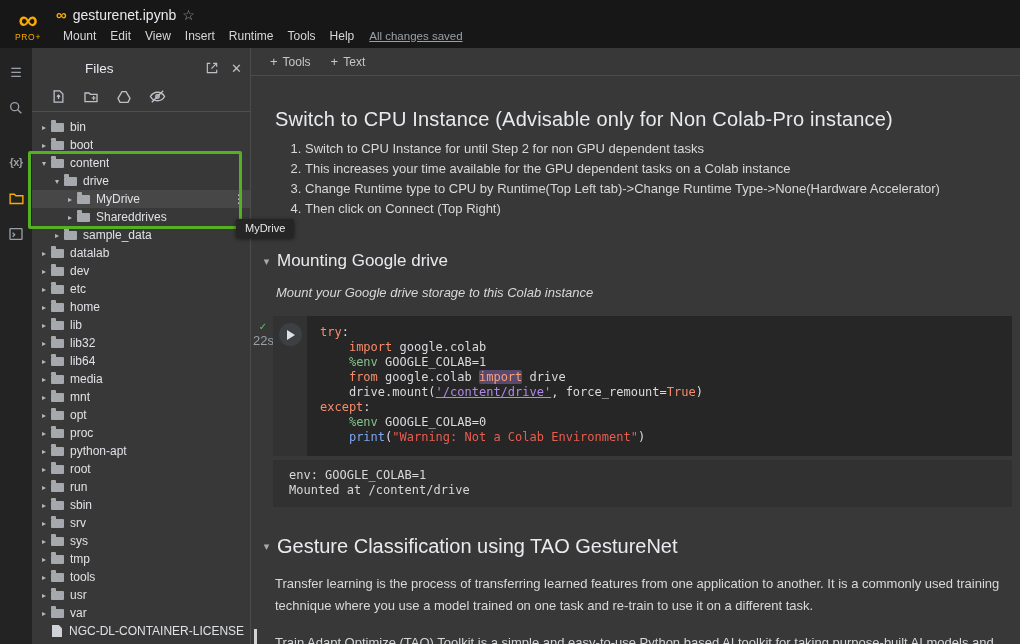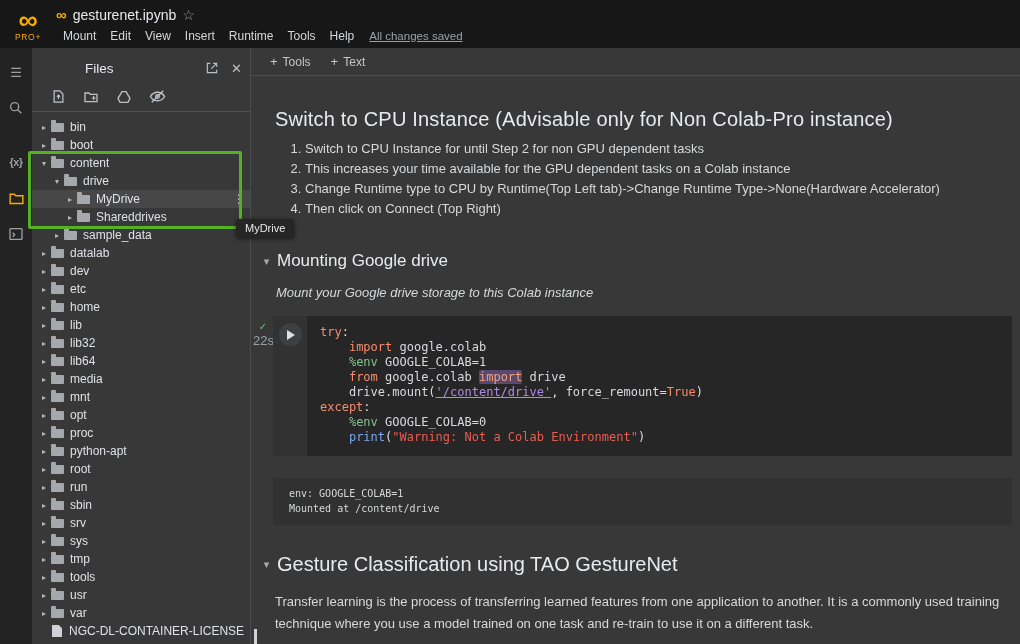--- a/index.html
+++ b/index.html
@@ -83,22 +83,22 @@
   .runbtn::after { content:""; border-left:8px solid #dfe1e5; border-top:5px solid transparent; border-bottom:5px solid transparent; margin-left:2px; }
   .code { flex:1; padding:9px 12px 11px 13px; font-family:"DejaVu Sans Mono","Liberation Mono",monospace;
     font-size:12px; line-height:15px; white-space:pre; color:#d8dade; overflow:hidden; cursor:text; }
   .tok-k { color:#f78c6c; }
   .tok-m { color:#82c28b; }
   .tok-p { color:#d8dade; }
   .tok-s { color:#e85d51; }
   .tok-s2 { color:#b08ae6; text-decoration:underline; }
   .tok-kh { color:#f7a07c; background:rgba(150,118,200,.45); border-radius:2px; }
   .tok-f { color:#7da6f0; }
-  .output { margin-top:22px; background:#313131; padding:8px 16px 9px;
-    font-family:"DejaVu Sans Mono","Liberation Mono",monospace; font-size:10px; line-height:15px; color:#d6d8da; }
+  .output { margin-top:4px; background:#313131; padding:8px 16px 9px;
+    font-family:"DejaVu Sans Mono","Liberation Mono",monospace; font-size:12px; line-height:15px; color:#d6d8da; }
 
   .sect2 { margin-top:28px; }
   .mdp2 { font-size:13px; line-height:22px; color:#d6d8da; margin:15px 0 0 4px; padding-right:2px; }
   .next-indicator { position:absolute; left:3px; bottom:0; width:3px; height:15px; background:#d0d3d6; }
 </style>
 </head>
 <body>
 
 <div class="app">
 

